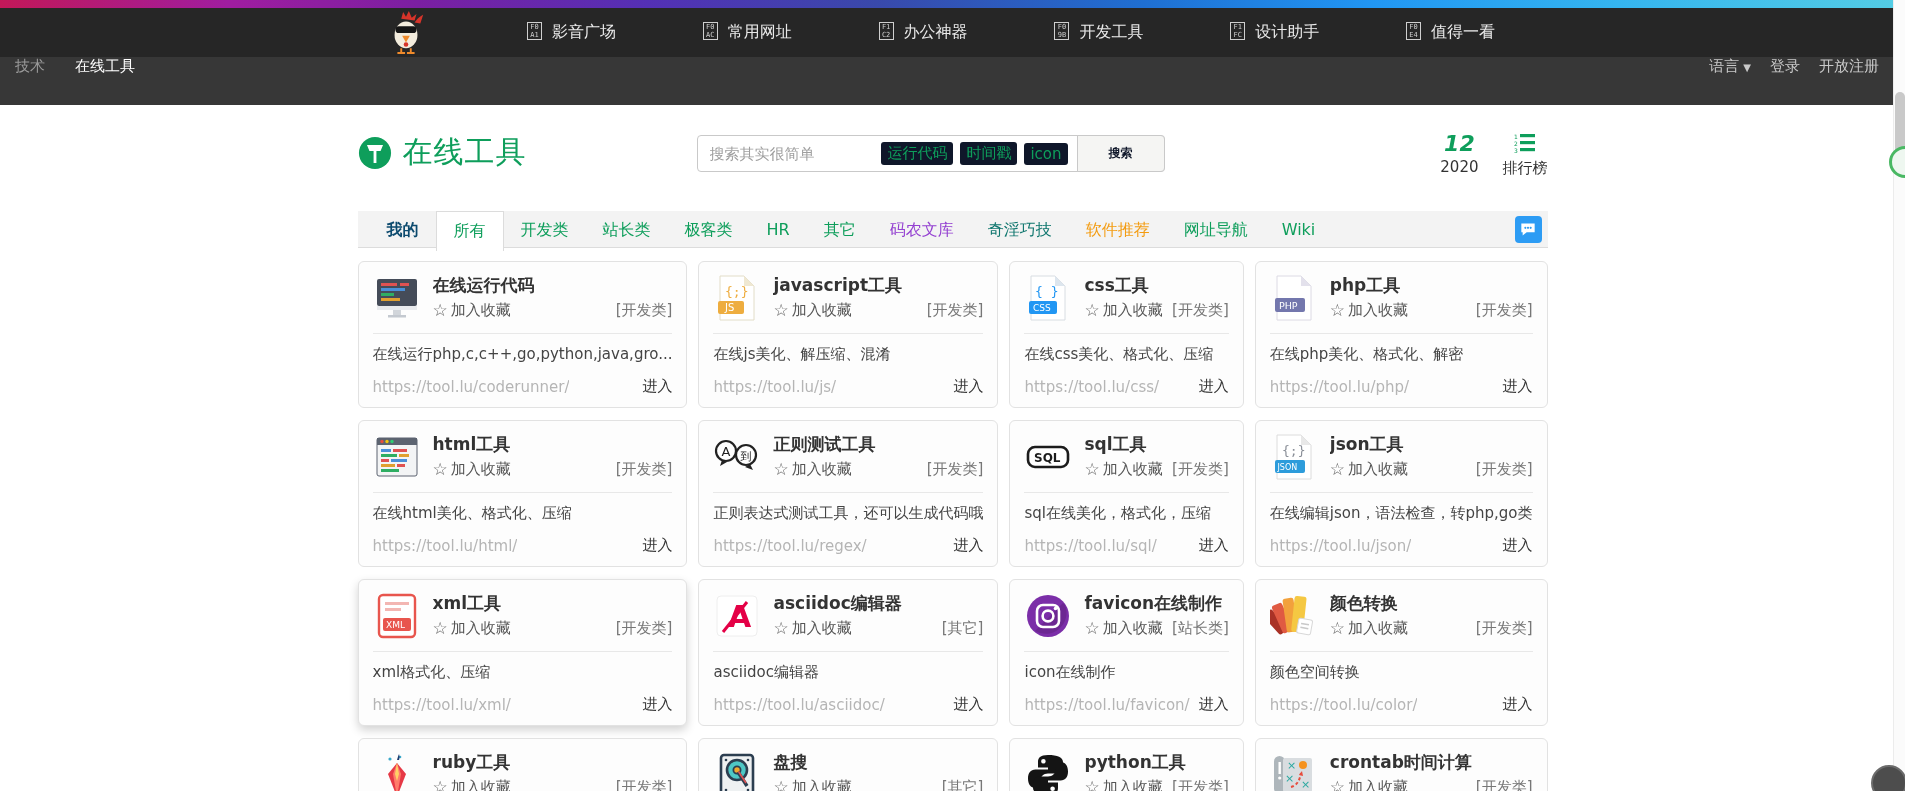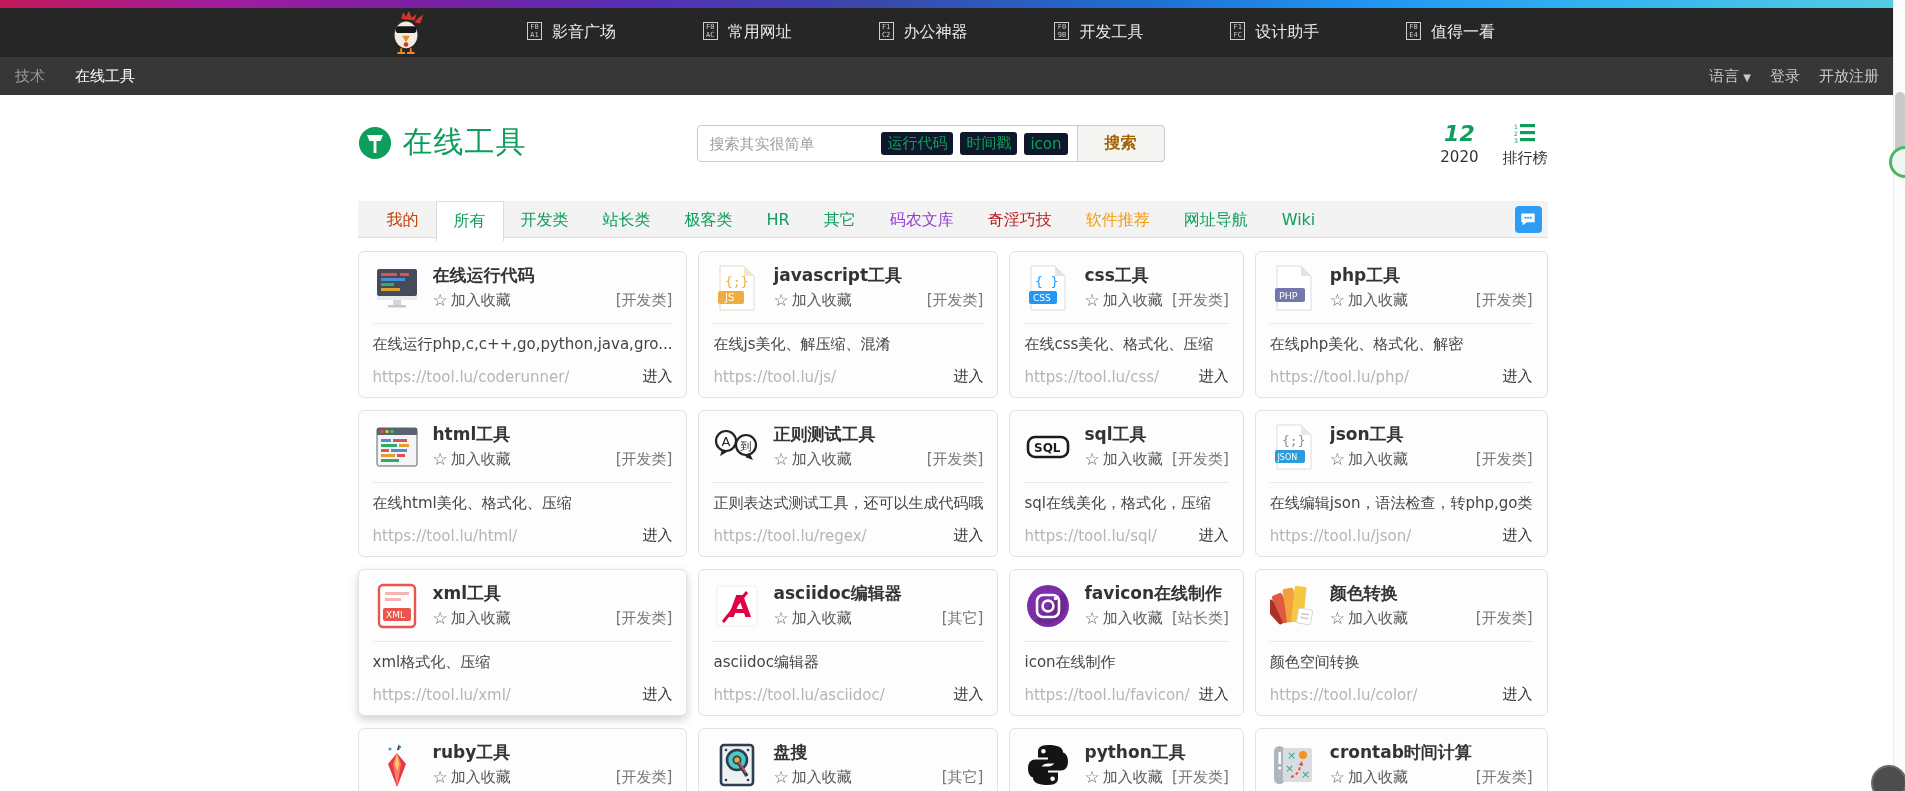--- a/index.html
+++ b/index.html
@@ -13,21 +13,21 @@
   
   .navbar { height:49px; background:#262626; display:flex; align-items:center; }
   .logo-box { margin-left:383px; width:46px; height:46px; display:flex; align-items:center; justify-content:center; }
   .nav-menu { display:flex; justify-content:space-between; width:1000px; margin-left:66px; }
   .nav-item { display:flex; gap:10px; color:#e9e9e9; font-size:16px; cursor:pointer;padding-left:32px; }
   .tofu { width:15px; height:18px; border:1px solid #cfcfcf; color:#cfcfcf; font-size:7px;
     line-height:8px; text-align:center; display:inline-flex; flex-direction:column; justify-content:center;
     font-family:"DejaVu Sans Mono",monospace; }
 
   
-  .subnav { height:38px; background:#373737; display:flex; align-items:center; justify-content:space-between;
+  .subnav { height:48px; background:#373737; display:flex; align-items:flex-start; justify-content:space-between;
     padding:0 26px 0 15px; font-size:15px; }
   .subnav-left { display:flex; gap:30px; }
   .subnav-left .crumb { color:#9a9a9a; cursor:pointer; }
   .subnav-left .crumb.active { color:#ffffff; }
   .subnav-right { display:flex; gap:19px; }
   .subnav-right .slink { color:#c9c9c9; cursor:pointer; }
   .caret { font-size:10px; margin-left:4px; color:#c9c9c9; }
 
   
   .main { padding-top:27px; }
@@ -38,38 +38,38 @@
   .site-title .t-text { color:#0e9e5b; font-size:30px; letter-spacing:1px; }
 
   .search-group { position:absolute; left:339px; top:3px; width:468px; height:37px;
     display:flex; align-items:center; border:1px solid #c9c9c9; border-radius:4px; background:#fff; }
   .search-input { flex:1; border:none; outline:none; font-size:15px; padding:0 12px; color:#666;
     background:transparent; font-family:inherit; min-width:0; }
   .search-input::placeholder { color:#9e9e9e; }
   .hot-tags { display:flex; gap:7px; align-items:center; padding-right:9px; }
   .hot-tag { background:#0f172a; color:#0e9e5b; font-size:15px; padding:2px 6px; border-radius:3px; cursor:pointer; white-space:nowrap; }
   .search-btn { width:88px; height:37px; margin:-1px -1px -1px 0; border:1px solid #c9c9c9; border-radius:0 4px 4px 0;
-    background:#f5f5f3; color:#a16207; font-size:16px; font-weight:bold; cursor:pointer; font-family:inherit; }
+    background:#f5f5f3; color:#0f172a; font-size:12px; font-weight:bold; cursor:pointer; font-family:inherit; }
 
   .header-right { position:absolute; right:0; top:1px; display:flex; gap:24px; align-items:flex-start; }
   .cal { text-align:center; cursor:default; }
   .cal-day { color:#0e9e5b; font-size:22px; font-style:italic; font-weight:bold; line-height:22px; }
   .cal-year { color:#333; font-size:15px; margin-top:3px; }
   .rank { text-align:center; cursor:pointer; }
   .rank-label { color:#333; font-size:15px; margin-top:2px; }
 
   
   .tabs-strip { margin-top:23px; background:#f3f3f3; border-bottom:1px solid #dcdcdc; height:37px;
     display:flex; position:relative; }
   .tab { padding:0 17px; line-height:37px; font-size:16px; cursor:pointer; white-space:nowrap; }
   .tab:first-child { margin-left:12px; }
-  .tab.c-plain { color:#c2410c; }
+  .tab.c-plain { color:#0c4a6e;font-weight:bold; }
   .tab.c-green { color:#0e9e5b; }
   .tab.c-purple { color:#9440d1; }
-  .tab.c-red { color:#b91c1c; }
+  .tab.c-red { color:#0f766e; }
   .tab.c-orange { color:#f39c12; }
   .tab.active { background:#fff; border:1px solid #dcdcdc; border-bottom:none; height:40px; z-index:2; line-height:37px; }
   .chat-btn { position:absolute; right:6px; top:5px; width:27px; height:27px; background:#2d9cf4; border-radius:4px;
     display:flex; align-items:center; justify-content:center; cursor:pointer; border:none; }
 
   
   .cards-grid { margin-top:13px; display:grid; grid-template-columns:repeat(4,1fr); gap:12px 11px; }
   .card { border:1px solid #e2e2e2; border-radius:6px; background:#fdfdfd; padding:12px 14px; height:147px; position:relative; }
   .card.elevated { box-shadow:0 4px 10px rgba(0,0,0,.18); }
   .card-top { display:flex; gap:12px; }

